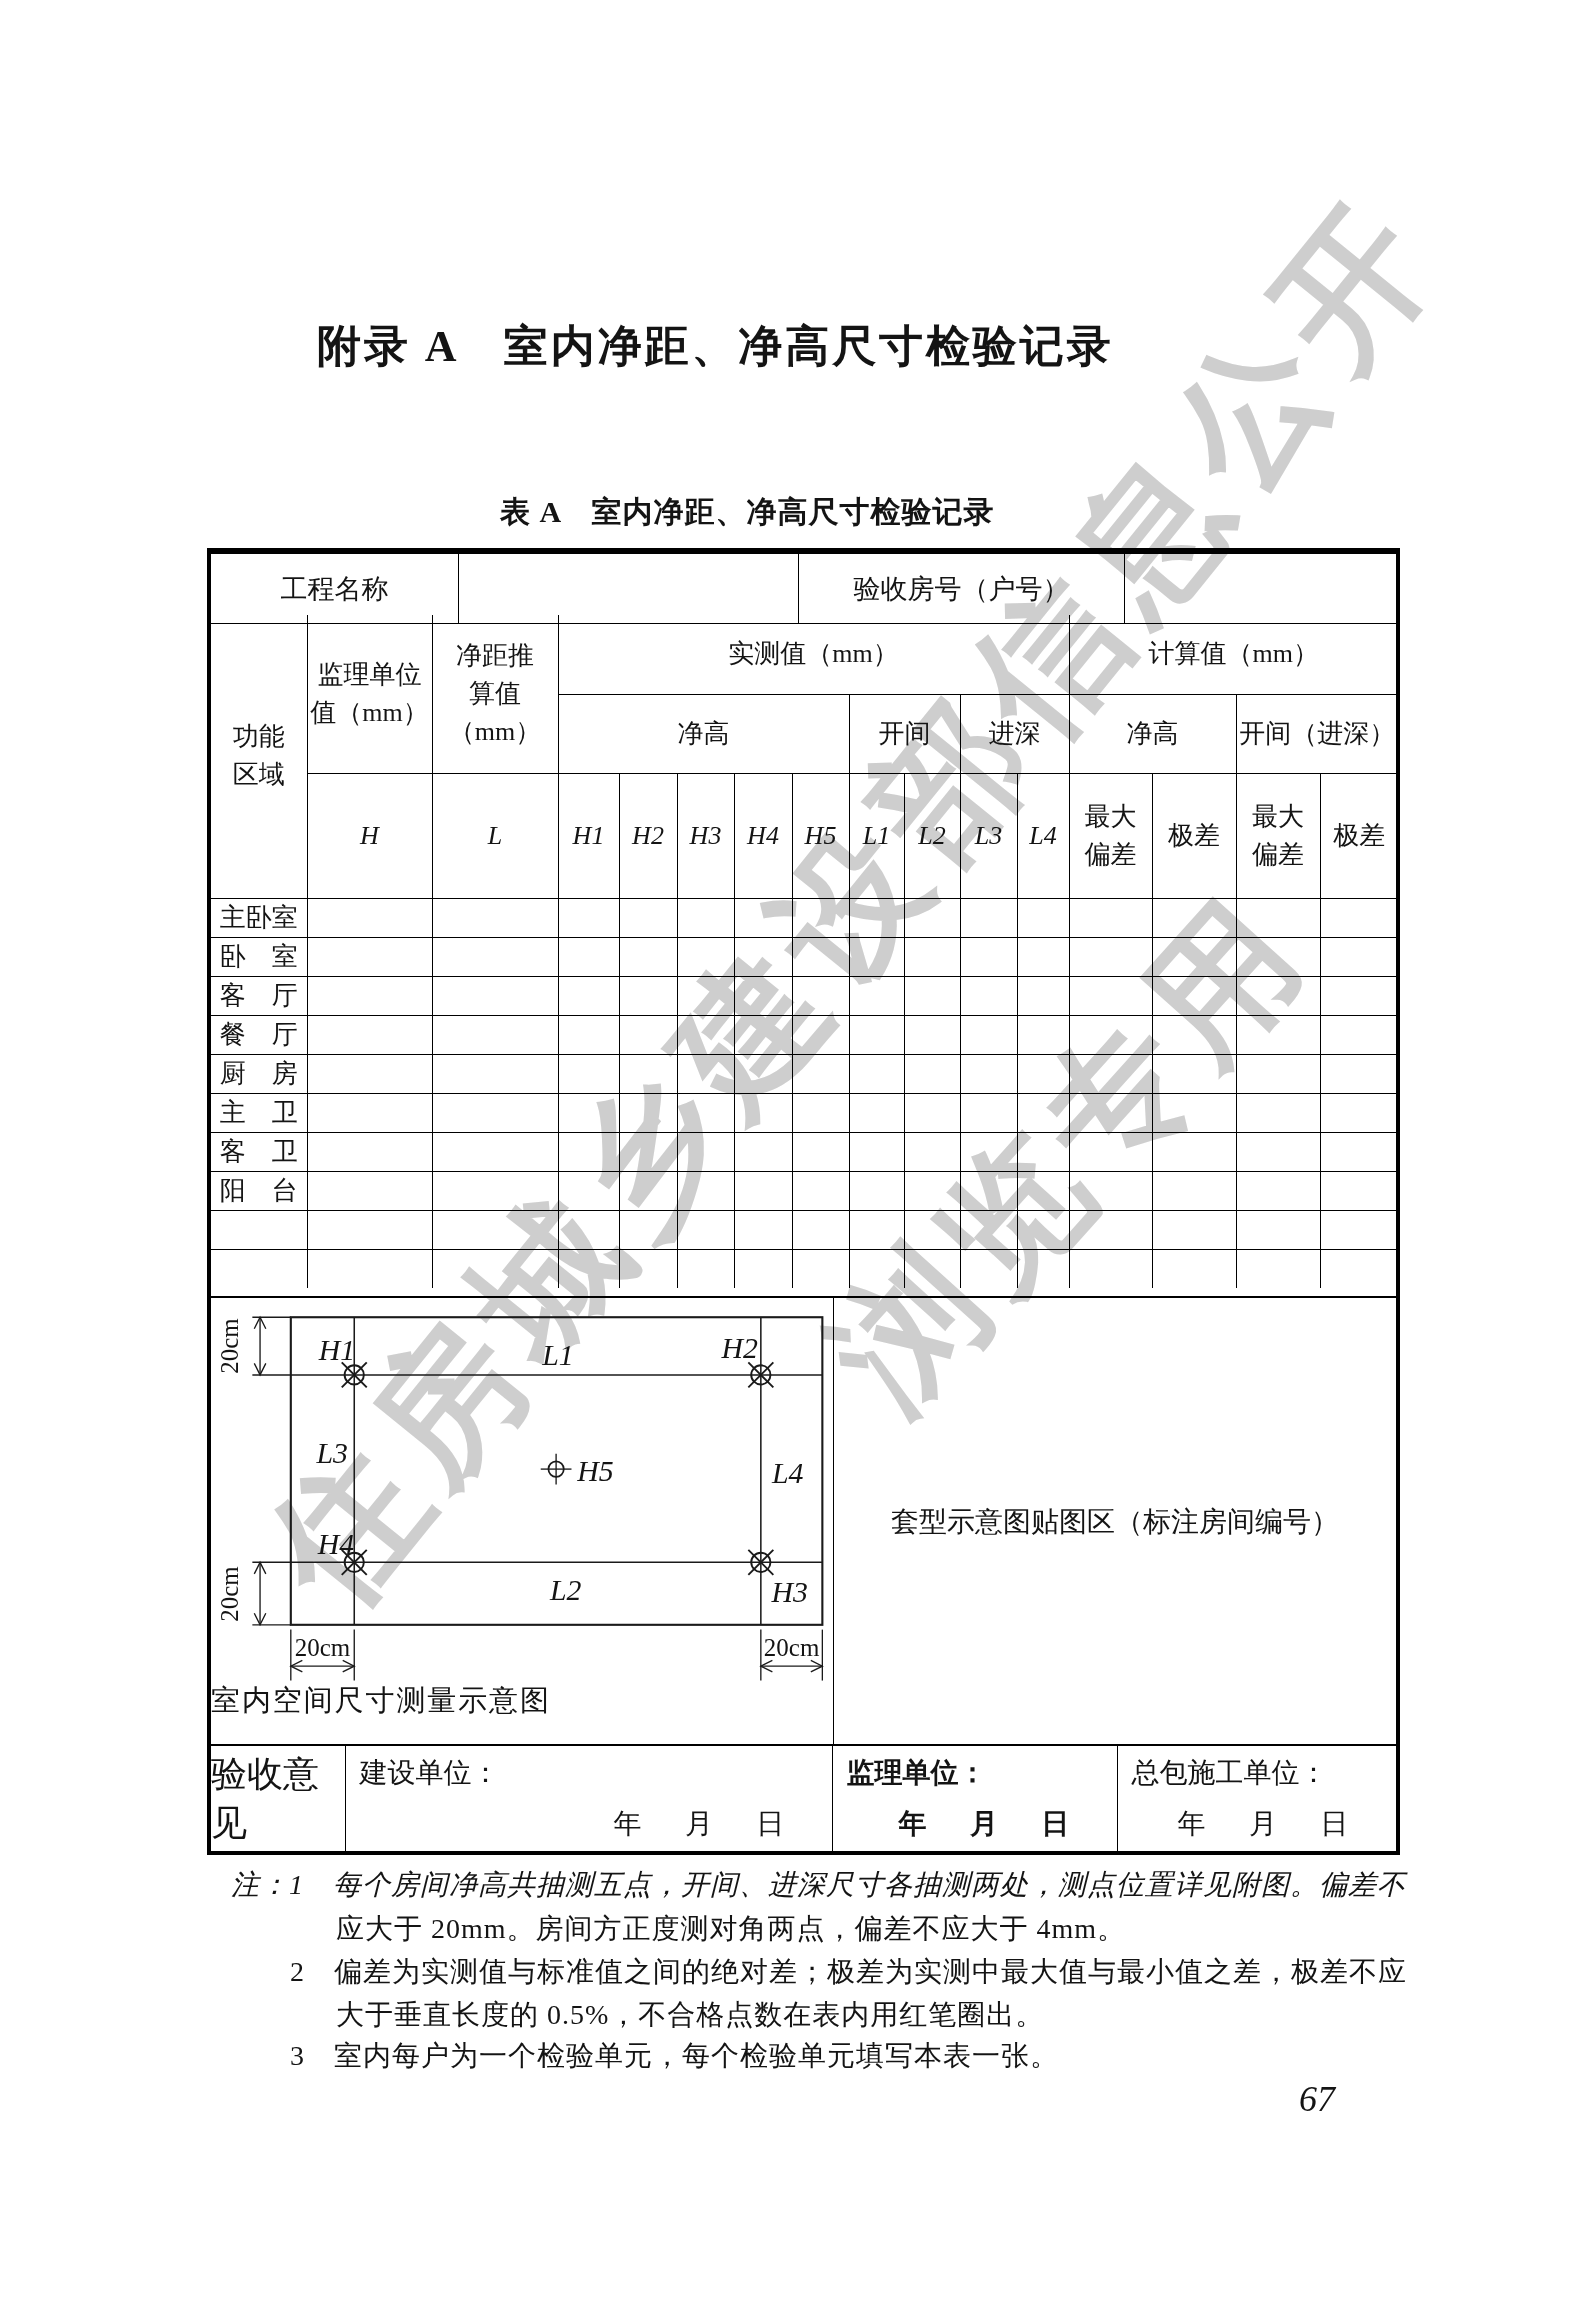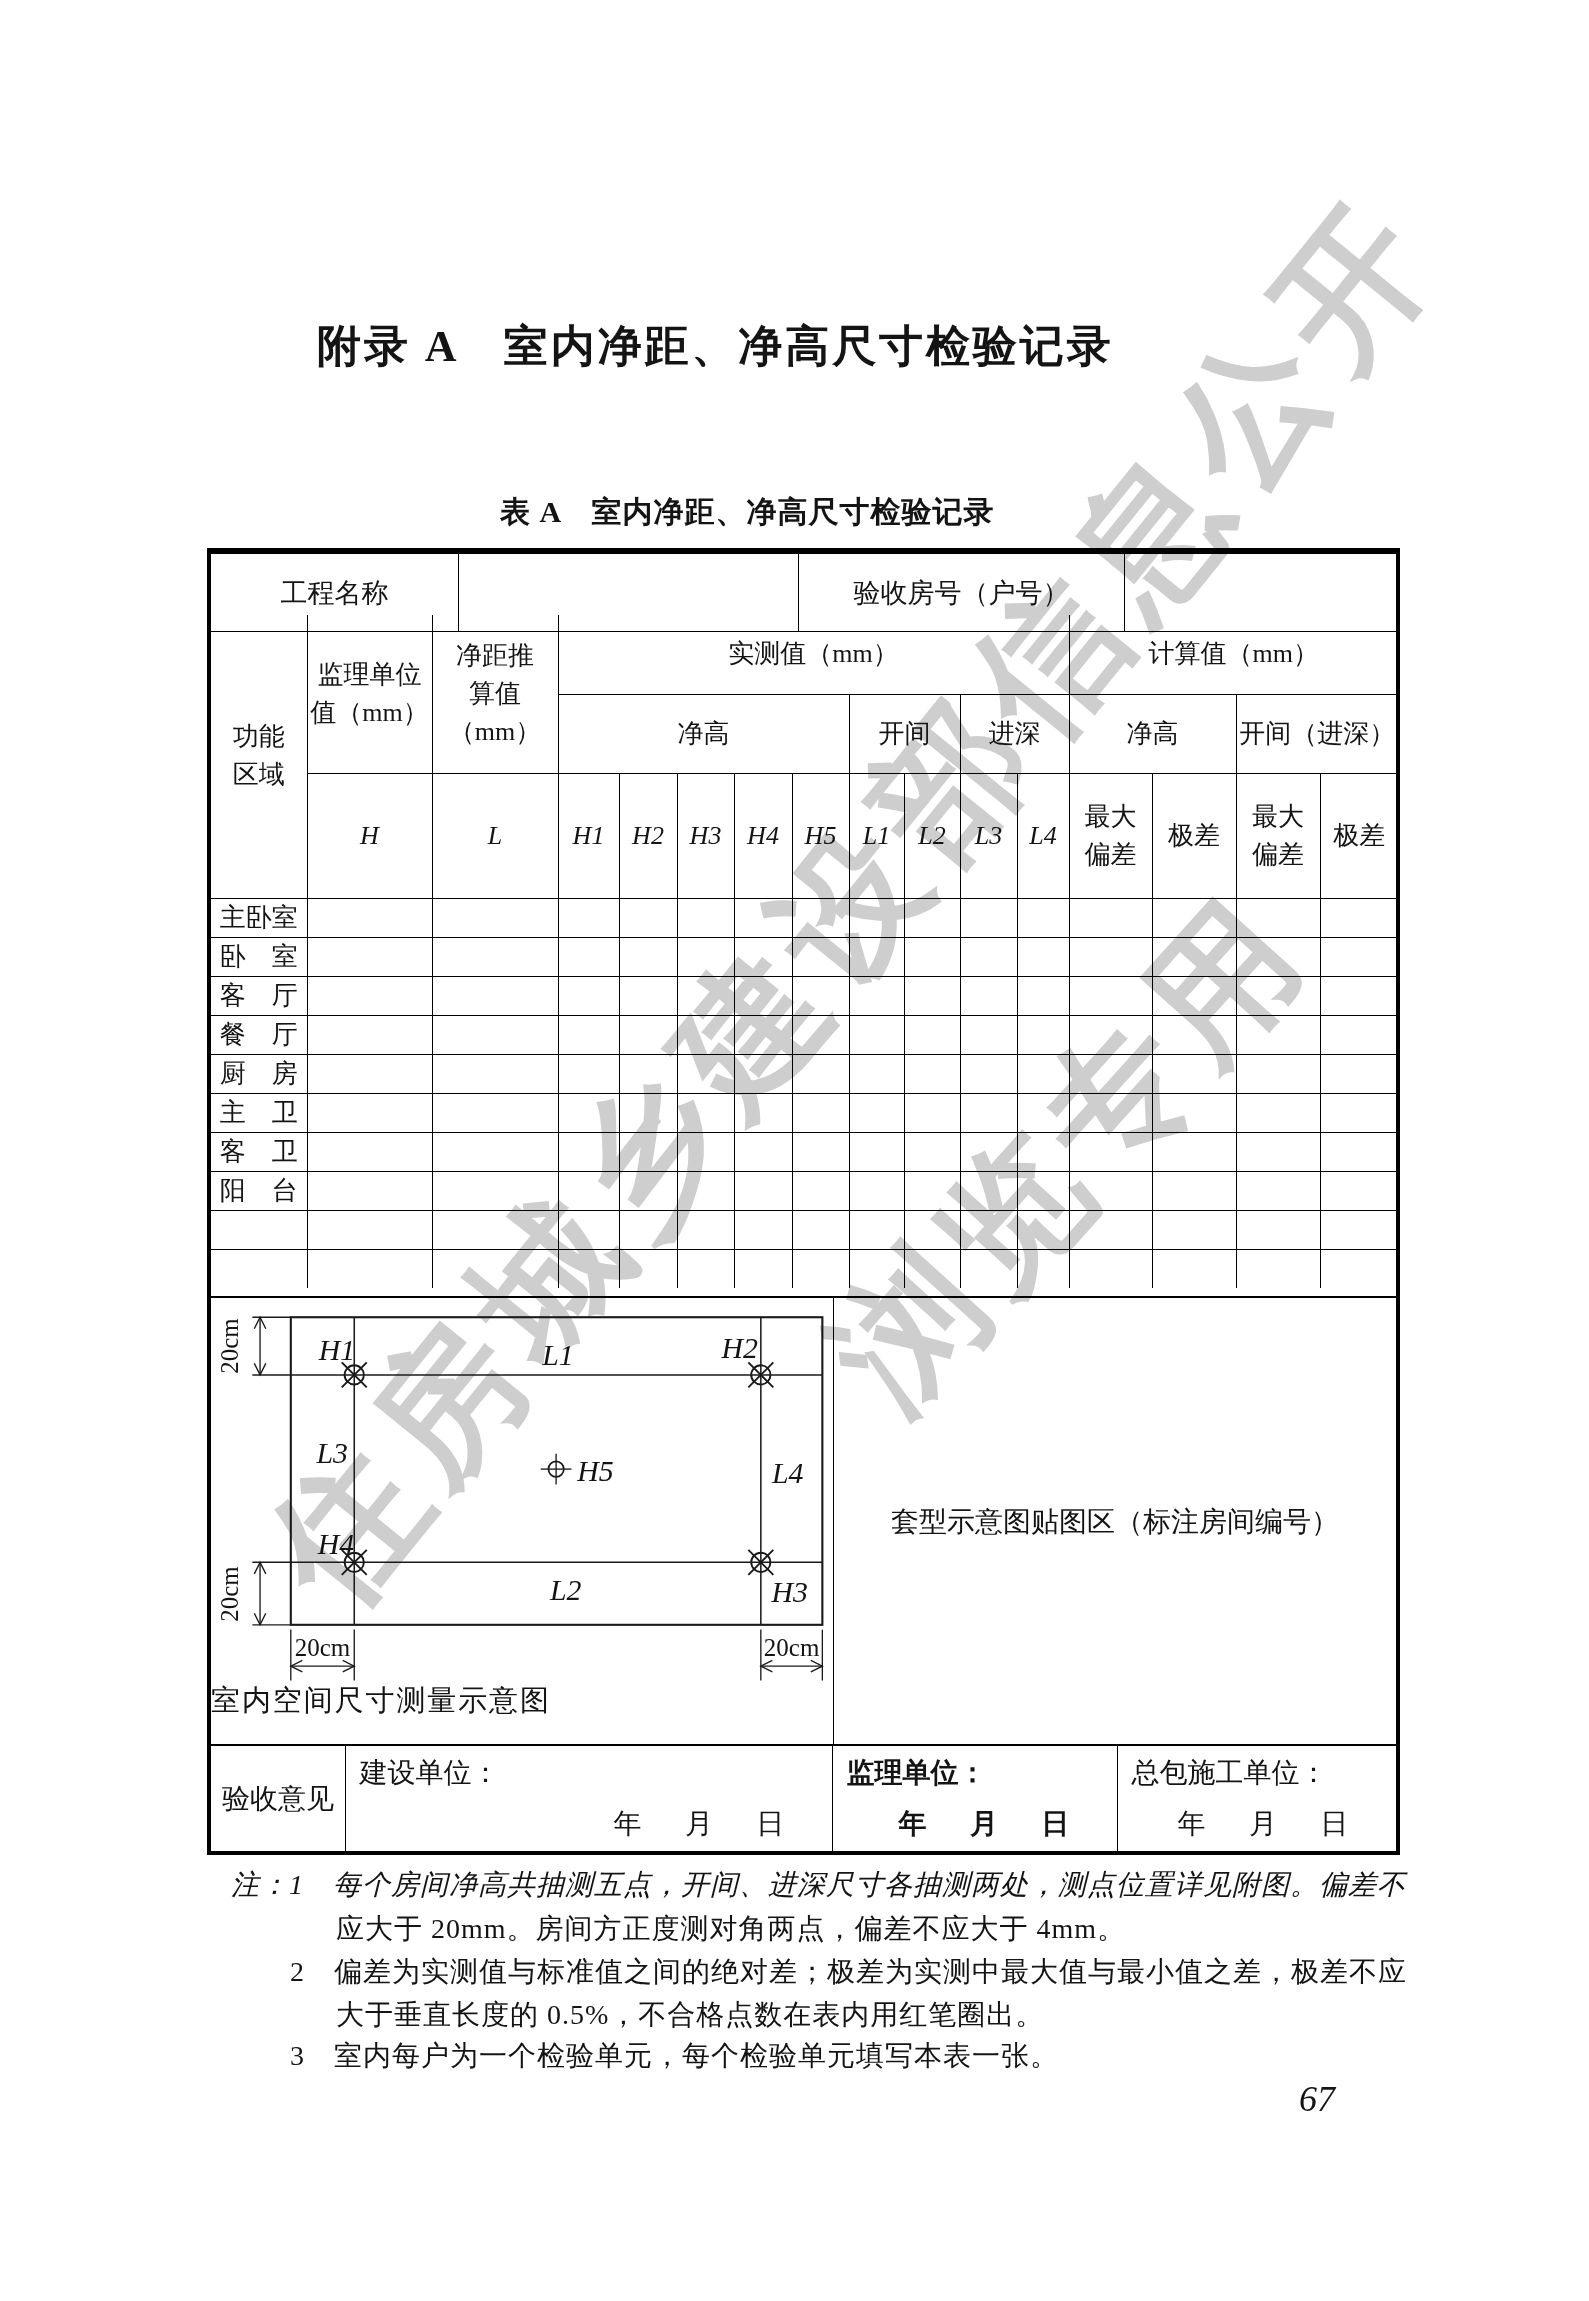--- a/index.html
+++ b/index.html
@@ -17,21 +17,21 @@
   
   #title{position:absolute;left:317px;top:317px;font-size:44px;font-weight:700;
          letter-spacing:2.9px;z-index:2;}
   #subtitle{position:absolute;left:500px;top:492px;font-size:30px;font-weight:700;
          letter-spacing:1px;z-index:2;}
   #pagenum{position:absolute;left:1299px;top:2078px;font-size:36px;font-style:italic;z-index:2;}
   
   #tbl{position:absolute;left:207px;top:548px;width:1193px;height:1307px;
        border:4.8px solid #000;border-top-width:6.7px;box-sizing:border-box;z-index:2;}
   
-  .secA{position:absolute;left:0;top:0;width:100%;height:78px;display:flex;
+  .secA{position:absolute;left:0;top:0;width:100%;height:70px;display:flex;
         border-bottom:1.9px solid #000;box-sizing:border-box;}
   .secA .cell{display:flex;align-items:center;justify-content:center;
         font-size:27px;box-sizing:border-box;}
   .a1{width:248px;border-right:1.9px solid #000;}
   .a2{width:340px;border-right:1.9px solid #000;}
   .a3{width:326px;border-right:1.9px solid #000;}
   .a4{flex:1;}
   
   #grid{position:absolute;left:0;top:61px;width:100%;border-collapse:collapse;
         table-layout:fixed;border:hidden;}
@@ -49,21 +49,21 @@
         border-top:2.9px solid #000;box-sizing:border-box;}
   .c-left{width:623px;border-right:1.9px solid #000;position:relative;box-sizing:border-box;}
   .c-right{flex:1;display:flex;align-items:center;justify-content:center;font-size:28px;}
   #diagcap{position:absolute;left:0;bottom:24px;width:100%;text-align:left;
         font-size:29px;letter-spacing:1.9px;}
   
   .secD{position:absolute;left:0;top:1190px;width:100%;bottom:0;display:flex;
         border-top:2.9px solid #000;box-sizing:border-box;}
   .secD>div{box-sizing:border-box;position:relative;}
   .d1{width:135px;border-right:1.9px solid #000;display:flex;align-items:center;
-      justify-content:center;font-size:28px;}
+      justify-content:center;font-size:36px;}
   .d2{width:487px;border-right:1.9px solid #000;}
   .d3{width:285px;border-right:1.9px solid #000;font-weight:bold;}
   .d4{flex:1;}
   .unit-label{position:absolute;top:7.7px;left:13.4px;font-size:28px;}
   .date{position:absolute;bottom:7.7px;right:40px;font-size:28px;letter-spacing:7.7px;white-space:nowrap;}
   
   .nl{position:absolute;font-size:28px;white-space:nowrap;z-index:2;letter-spacing:1px;}
   #nl1{left:231px;top:1866px;font-style:italic;} #nl2{left:336px;top:1910px;} #nl3{left:290px;top:1953px;}
   #nl4{left:336px;top:1996px;} #nl5{left:290px;top:2037px;}
   

